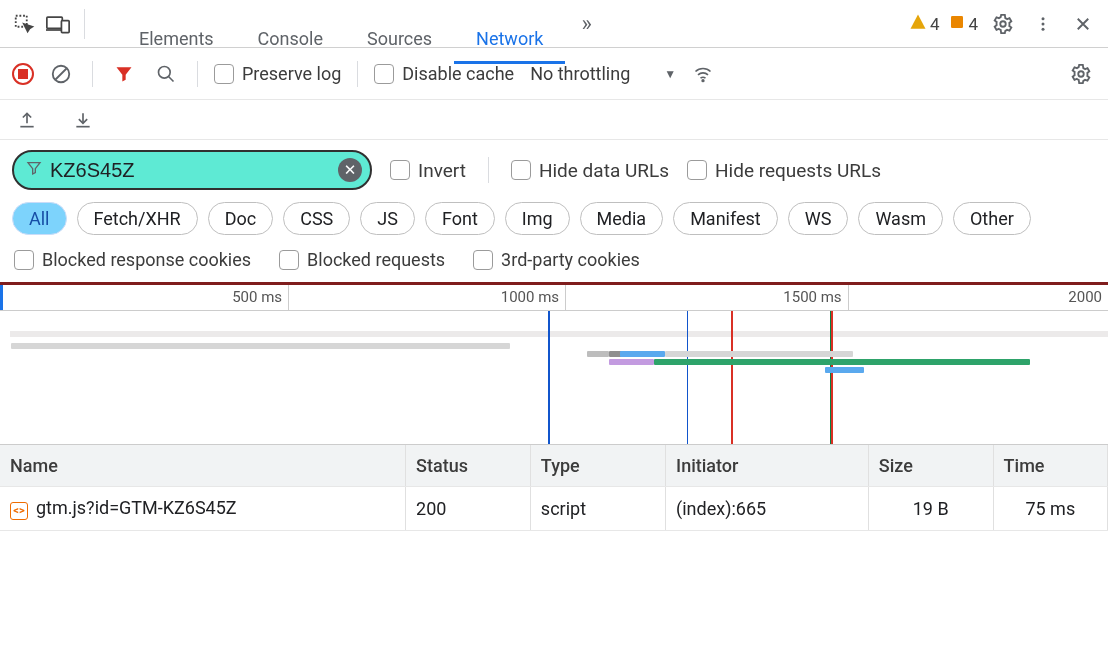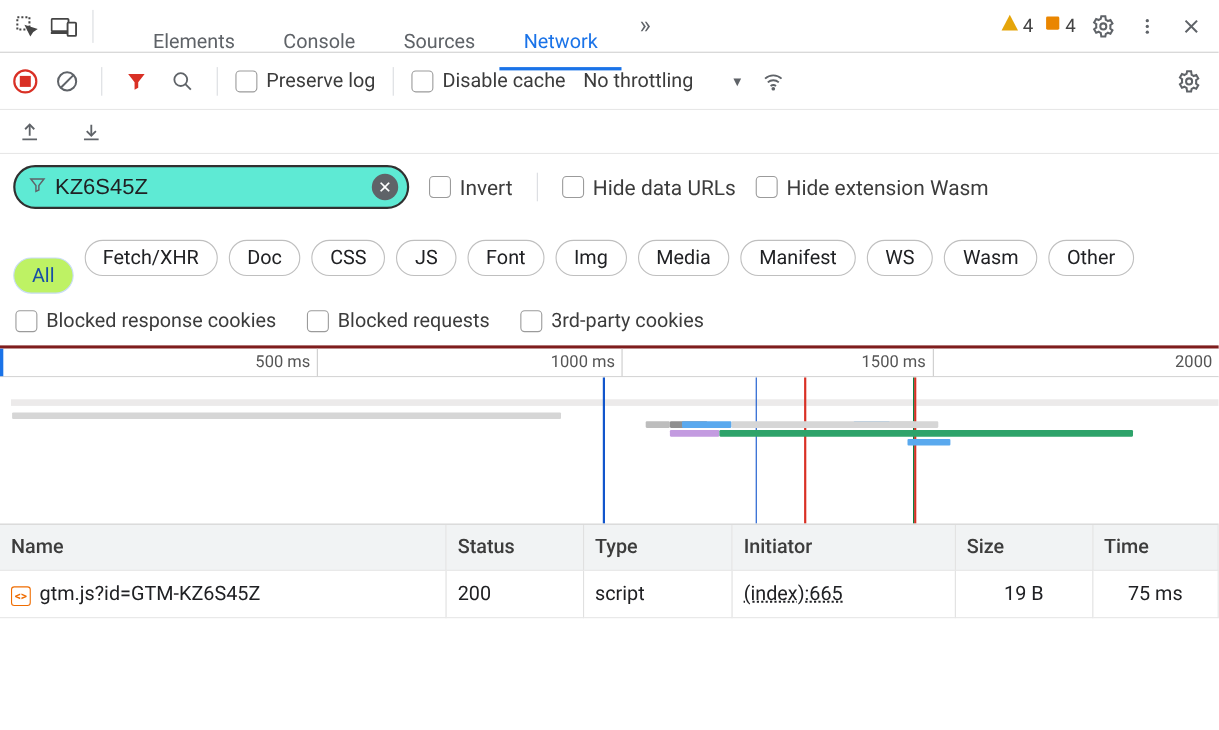--- a/index.html
+++ b/index.html
@@ -74,21 +74,21 @@
   }
   .filter-input .clear { width:24px; height:24px; border-radius:50%; background:#5f6368; color:#fff; display:flex;align-items:center;justify-content:center; font-size:15px;}
   .filter-row .chk { font-size:19px; }
 
   
   .pill-row { display:flex; align-items:center; padding: 6px 12px 8px; gap:10px; flex-wrap:wrap;}
   .pill {
     border:1.5px solid #bfbfbf; border-radius:18px; padding:5px 16px; font-size:18px; cursor:pointer;
     background:#fff;
   }
-  .pill.active { background:#bef264; border-color:#c9dcf8; color:#174ea6;margin-top:32px;}
+  .pill.active { background:#7dd3fc; border-color:#c9dcf8; color:#174ea6;}
   
   .extra-row { display:flex; align-items:center; padding:6px 14px 12px; gap:28px; border-bottom:3px solid #7f1d1d;}
   .extra-row .chk { font-size:18px; }
 
   
   .timeline-ruler { position:relative; height:26px; border-bottom:1px solid #ccc; background:#fff;}
   .tick { position:absolute; top:0; height:100%; border-left:1px solid #ccc; }
   .tick-label { position:absolute; top:3px; font-size:15px; color:#555; transform:translateX(-100%); padding-right:6px;}
   .ruler-cursor { position:absolute; top:0; left:0; width:3px; height:100%; background:#1a73e8;}
 
@@ -102,21 +102,21 @@
 
   
   .table { width:100%; border-collapse:collapse; }
   .table th, .table td {
     text-align:left; padding:10px 10px; font-size:18px; border-right:1px solid #e0e0e0;
     border-bottom:1px solid #e7e7e7;
     white-space:nowrap; overflow:hidden; text-overflow:ellipsis;
   }
   .table th { background:#f1f3f4; font-weight:500; color:#3c3c3c;}
   .table td.right { text-align:center; }
-  .initiator { text-decoration: underline; text-decoration-style: dotted; color:#202124;}
+  .initiator { text-decoration-style: dotted; color:#202124;}
   .file-ico {
     display:inline-flex; width:18px; height:18px; border:1.8px solid #ef6c00; border-radius:3px;
     color:#ef6c00; font-size:11px; align-items:center; justify-content:center; margin-right:8px;
     font-weight:bold;
   }
 
   .col-name{width:390px;} .col-status{width:120px;} .col-type{width:130px;}
   .col-init{width:195px;} .col-size{width:120px;} .col-time{width:110px;}
 </style>
 </head>
@@ -265,21 +265,21 @@
     <span class="chkbox"></span>
     <span>Invert</span>
   </label>
   <span class="divider"></span>
   <label class="chk">
     <span class="chkbox"></span>
     <span>Hide data URLs</span>
   </label>
   <label class="chk">
     <span class="chkbox"></span>
-    <span>Hide extension Wasm</span>
+    <span>Hide requests URLs</span>
   </label>
 </div>
 
 <div class="pill-row" id="pill-row">
     <span class="pill active">All</span>
     <span class="pill">Fetch/XHR</span>
     <span class="pill">Doc</span>
     <span class="pill">CSS</span>
     <span class="pill">JS</span>
     <span class="pill">Font</span>

